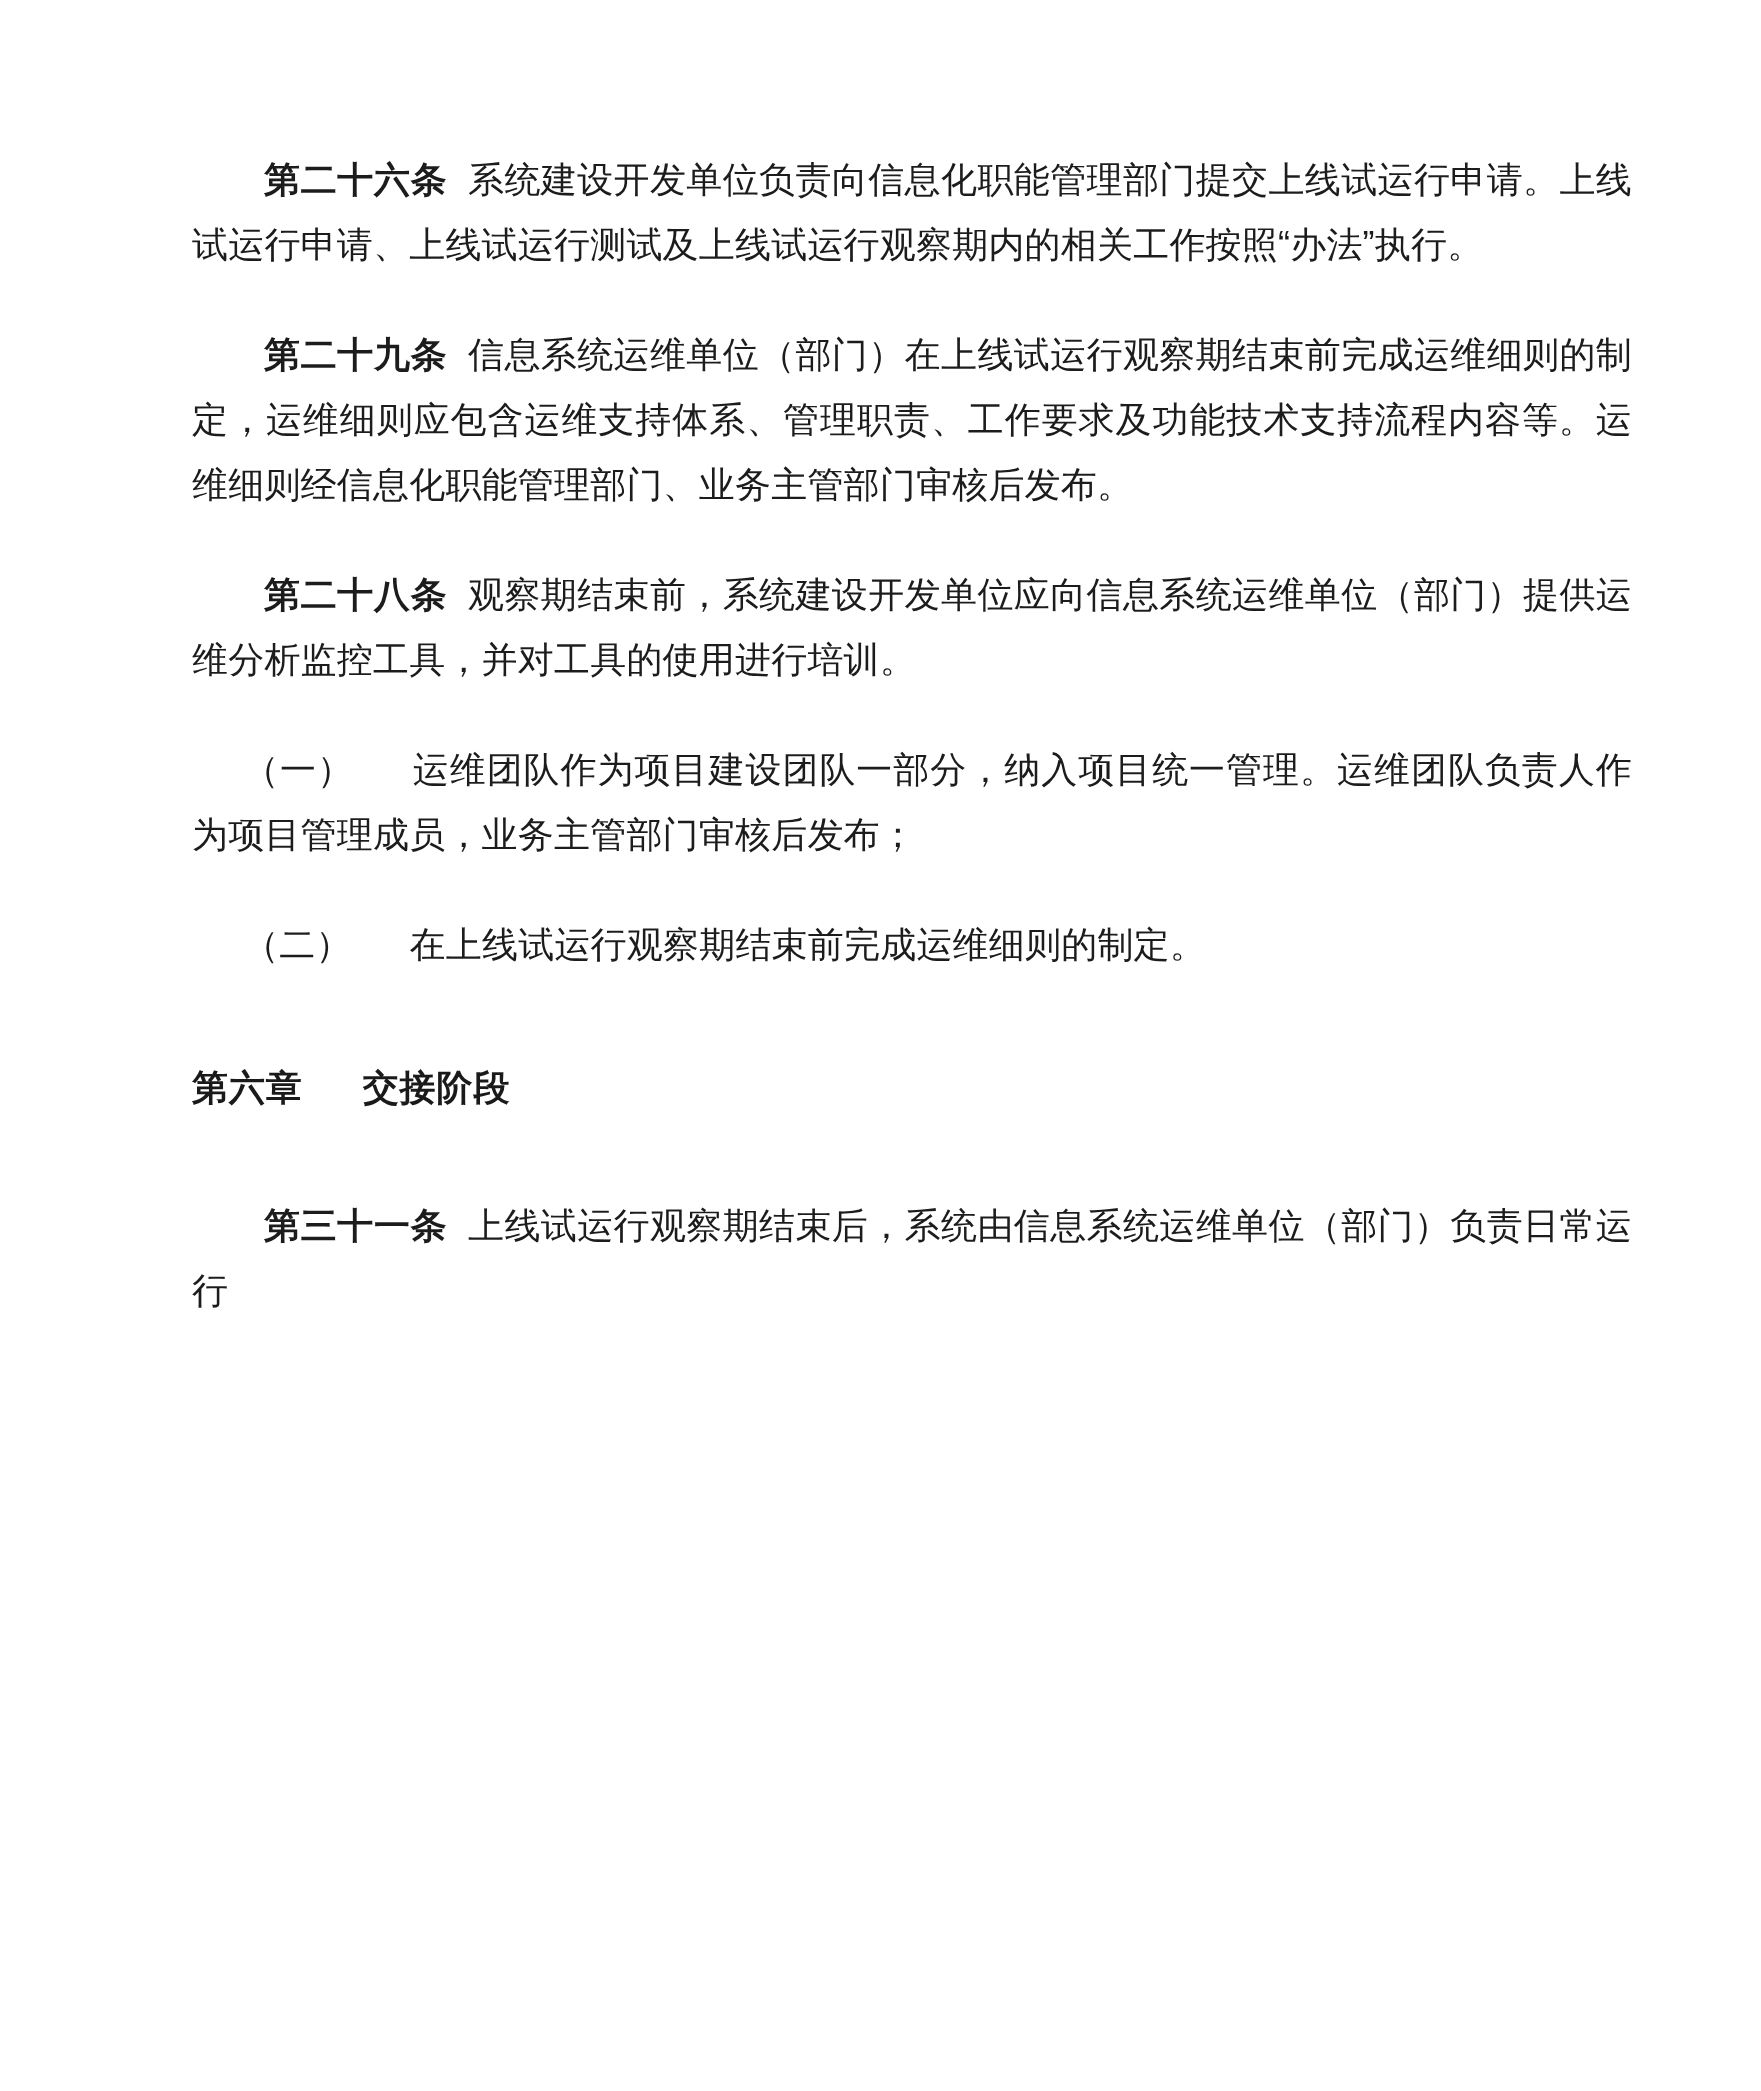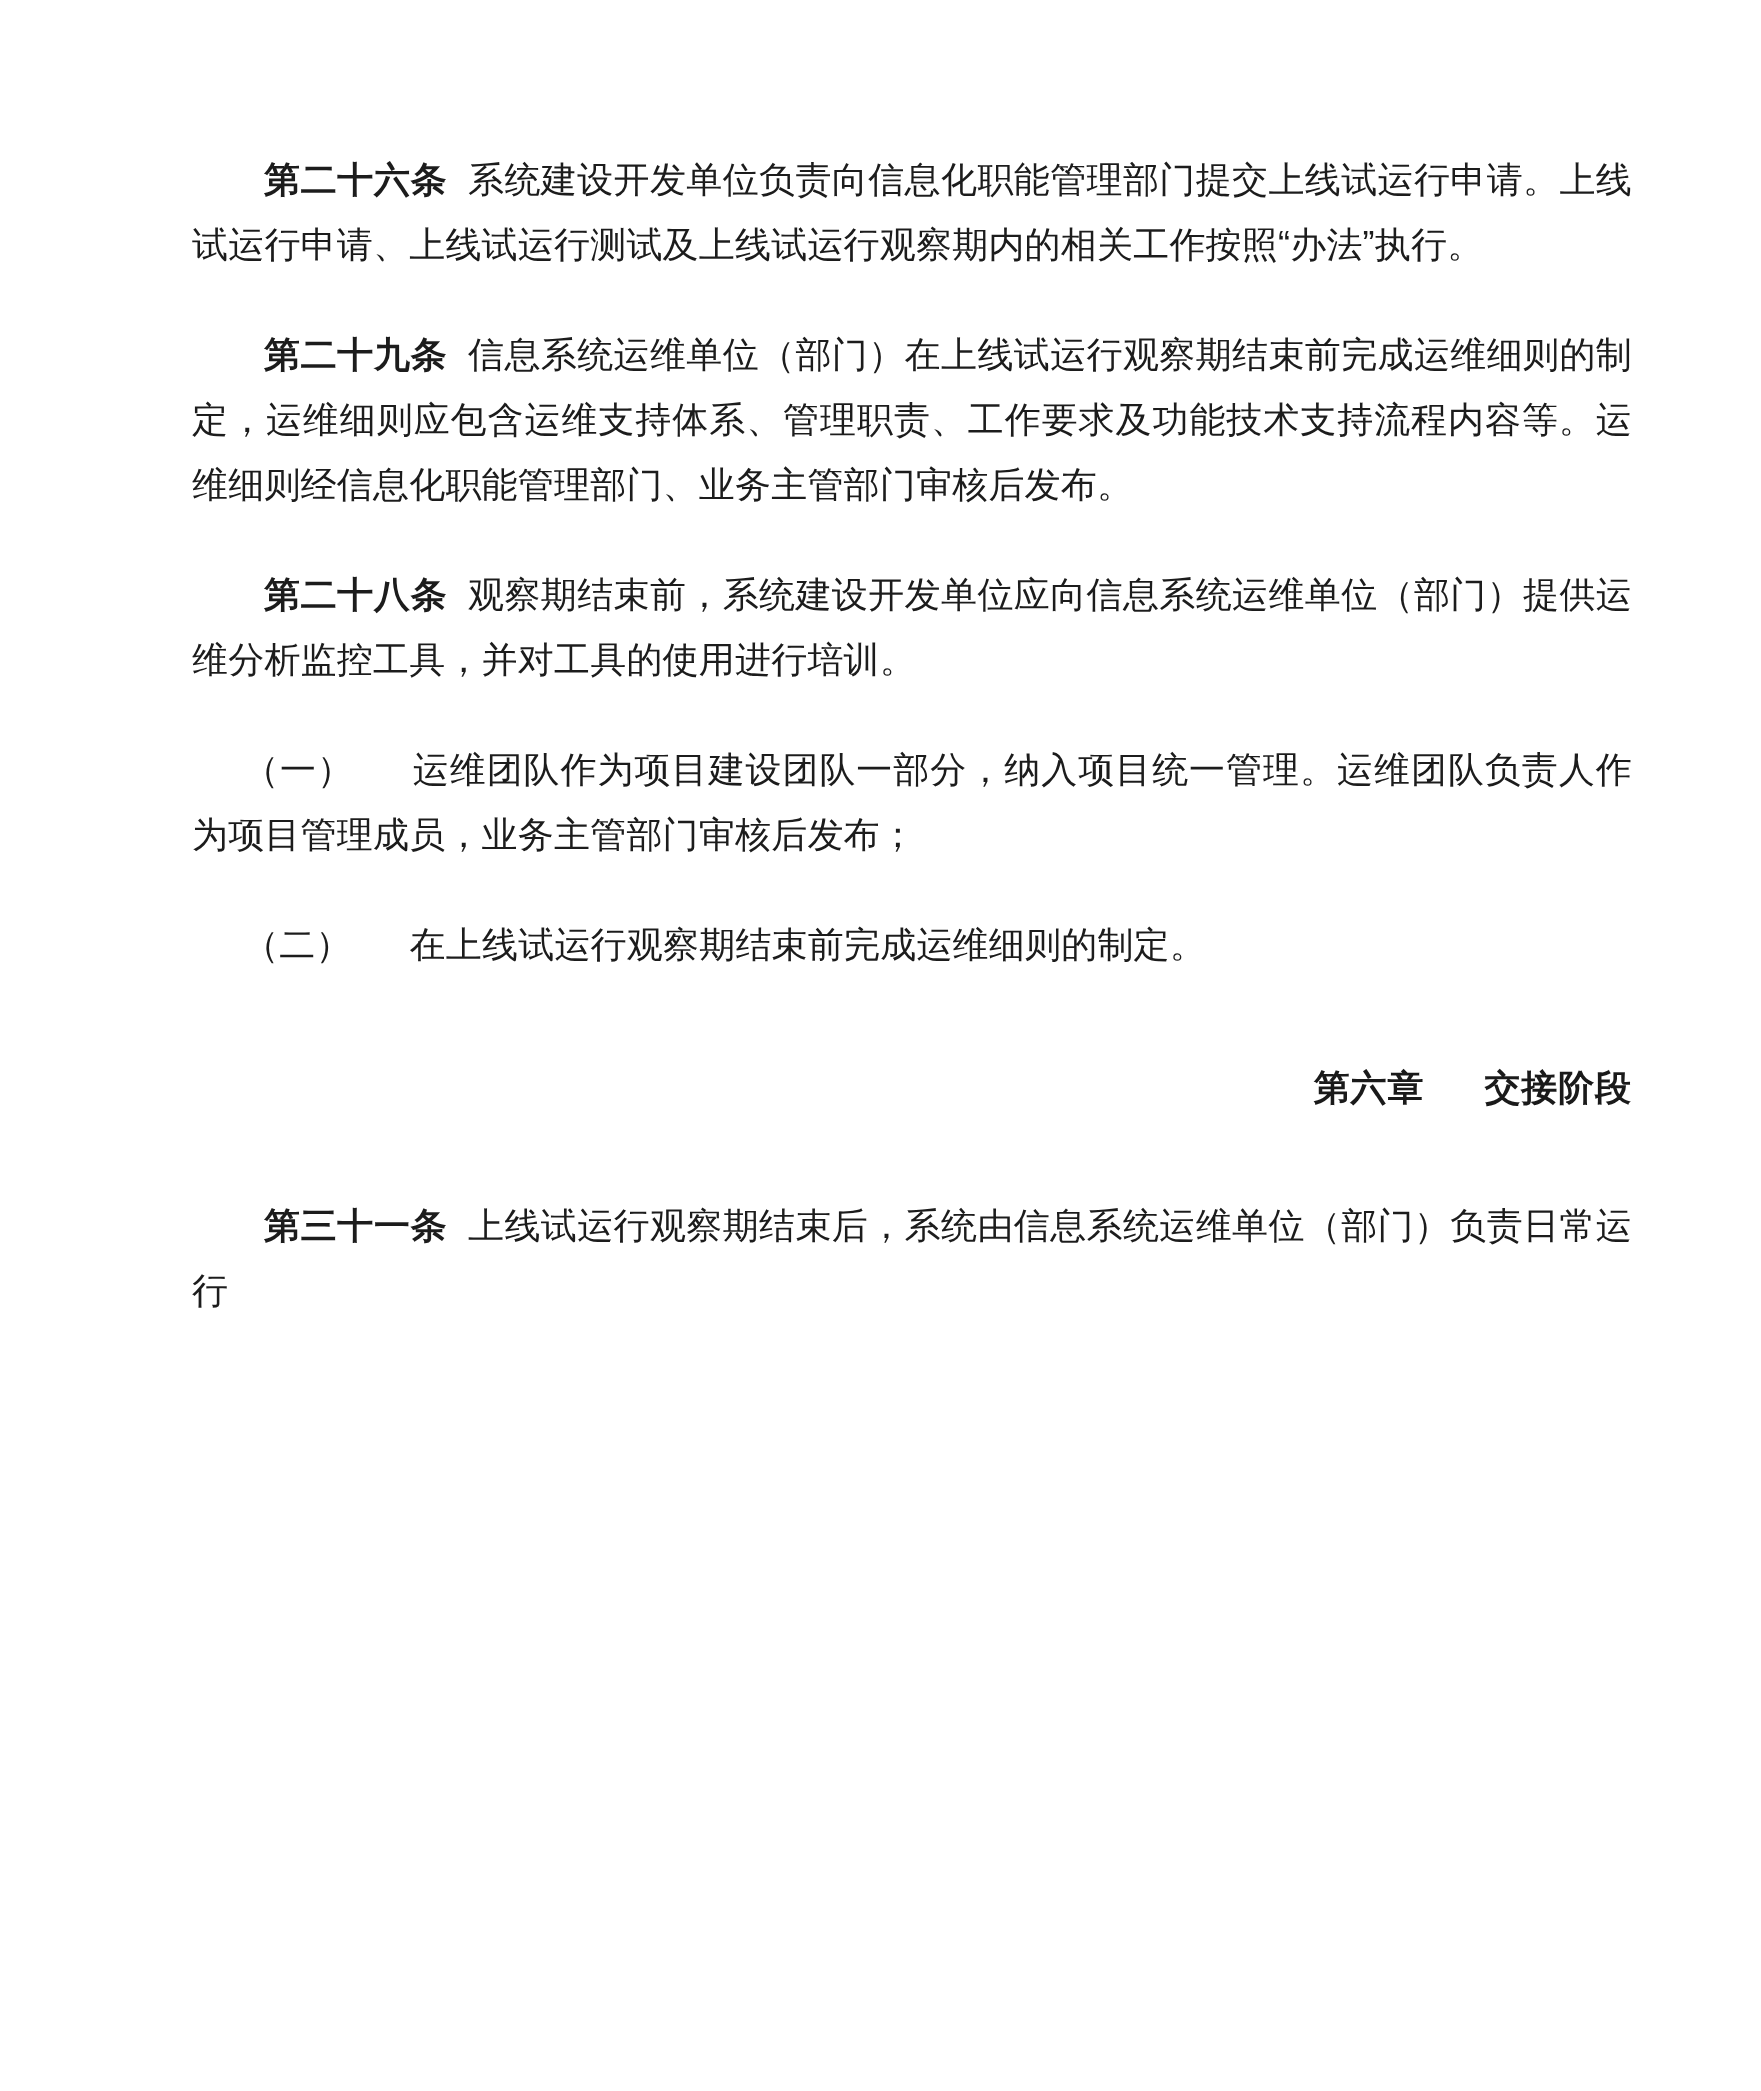--- a/index.html
+++ b/index.html
@@ -67,21 +67,21 @@
   .sub-gap {
     display: inline-block;
     width: 58px;
   }
 
   
   .chapter {
     font-size: 36px;
     line-height: 65px;
     font-weight: bold;
-    text-align: right;
+    text-align: left;
     margin: 78px 0 73px 0;
     letter-spacing: 0.9px;
     text-indent: 0;
   }
   .chapter-gap {
     display: inline-block;
     width: 60px;
   }
   .spacer-top { height: 5.6px; }
 </style>

